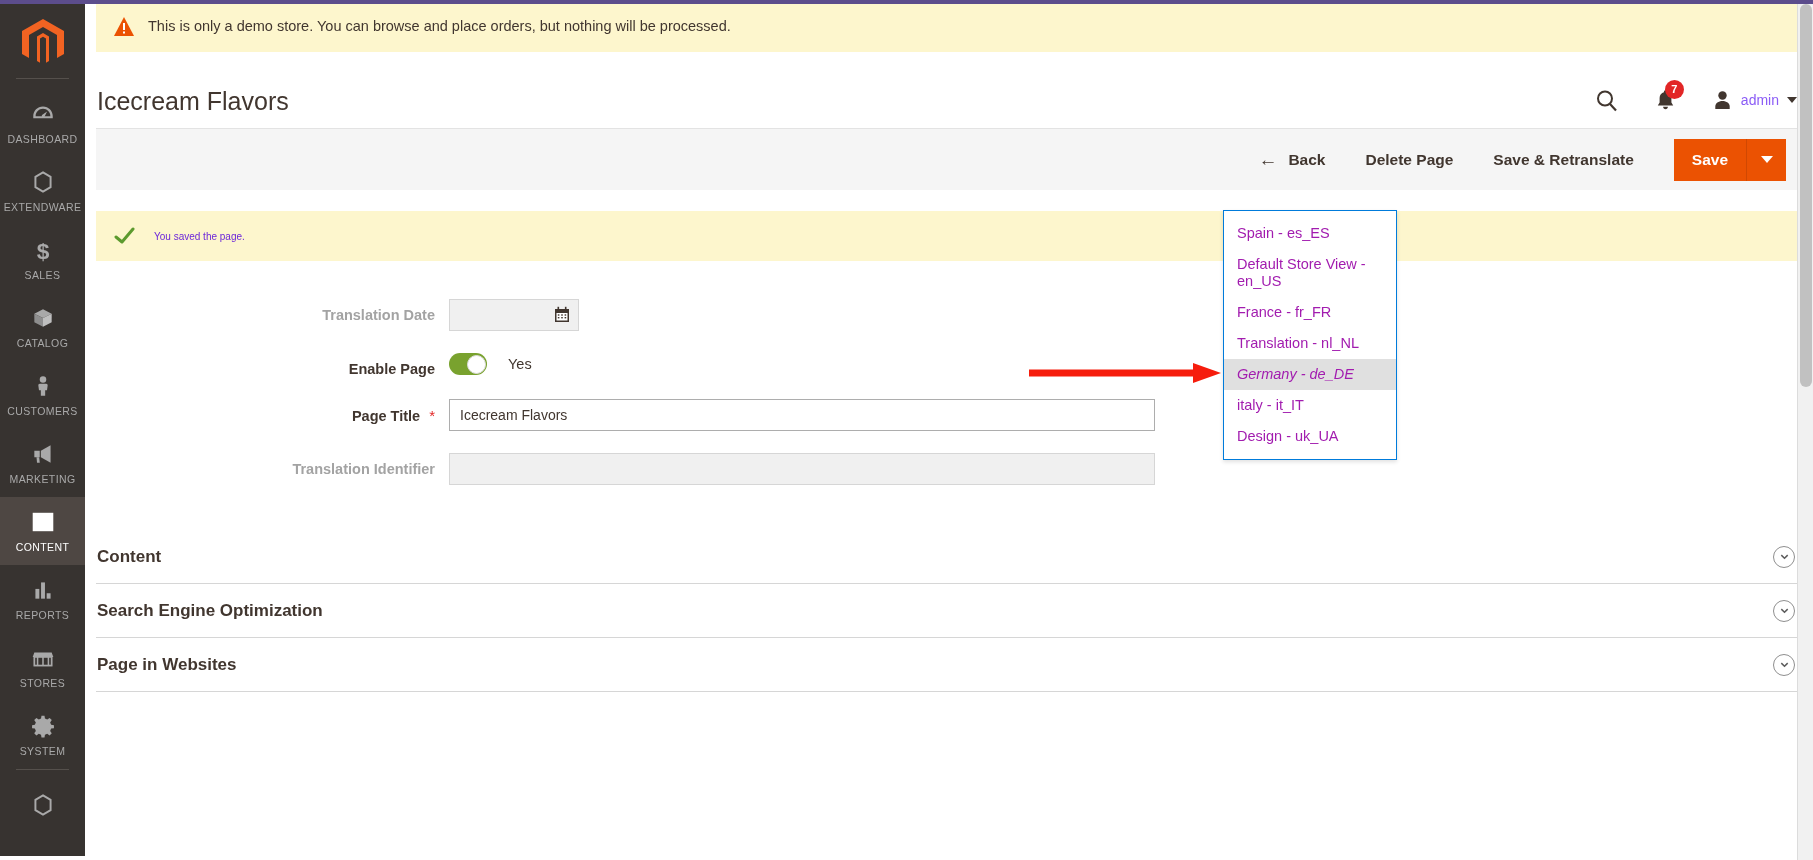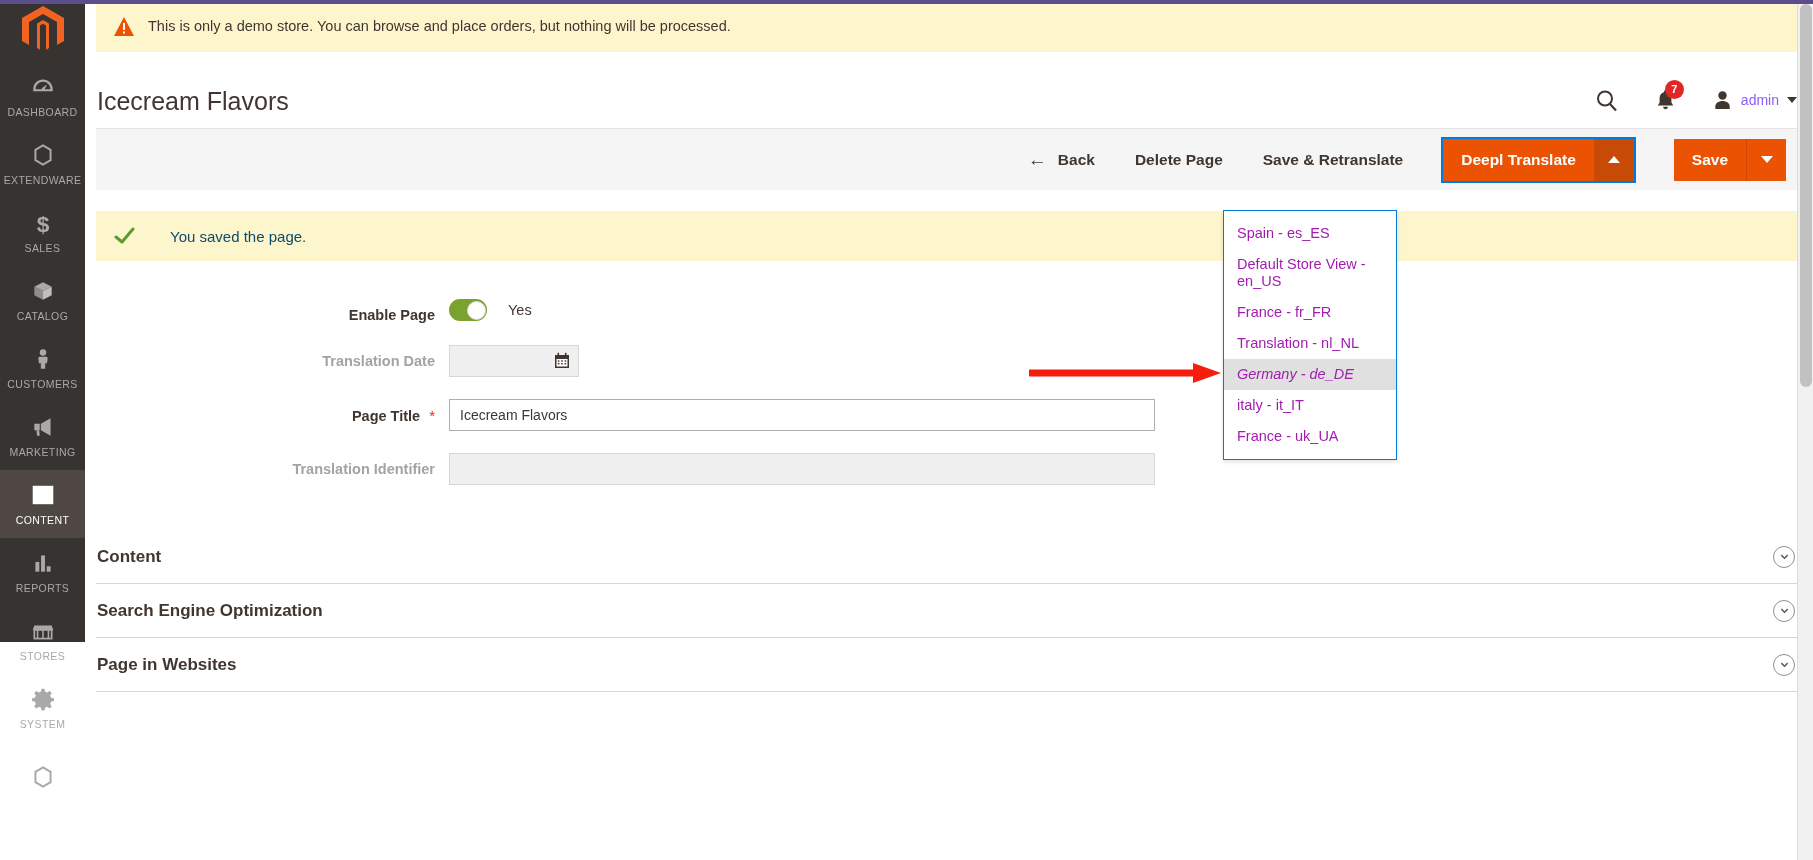--- a/index.html
+++ b/index.html
@@ -14,21 +14,21 @@
   #app { position: relative; width: 1813px; height: 860px; display: flex; }
 
   
   .top-strip {
     position: absolute; top: 0; left: 0; width: 1813px; height: 4px;
     background: #5c4d8c; z-index: 30;
   }
 
   
   .sidebar {
-    width: 85px; min-width: 85px; height: 642px;
+    width: 85px; min-width: 85px; height: 856px;
     background: #373330;
     display: flex; flex-direction: column; align-items: stretch;
     position: relative; z-index: 20;
   }
   .logo-area {
     height: 78px; display: flex; align-items: center; justify-content: center;
     padding-top: 6px;
   }
   .logo-svg { width: 42px; height: 46px; display: block; }
   .side-divider { height: 1px; background: #55504c; margin: 0 16px 10px 16px; }
@@ -136,21 +136,21 @@
   }
   .dd-item.hl { background: #e0e0e0; font-style: italic; }
 
   
   .success-msg {
     margin: 21px 16px 0 11px;
     background: #fdf6cd; height: 50px;
     display: flex; align-items: center; padding-left: 18px;
   }
   .check-ic { width: 21px; height: 18px; margin-right: 19px; flex: none; }
-  .success-text { font-size: 15px; color: #0c4a6e; margin-left: 16px; }
+  .success-text { font-size: 10px; color: #6d28d9; }
 
   
   .form-area { margin: 0 16px 0 11px; padding-top: 38px; }
   .field-row { display: flex; align-items: flex-start; margin-bottom: 22px; }
   .field-label {
     width: 353px; min-width: 353px; text-align: right;
     font-size: 14.5px; font-weight: bold; color: #41362f;
     padding-top: 8px; padding-right: 14px;
     display: flex; justify-content: flex-end; align-items: baseline;
   }
@@ -359,63 +359,47 @@
     </div>
 
     <div class="toolbar">
       <button class="tb-link">
         <span class="arrow-left">←</span>
         <span>Back</span>
       </button>
       <button class="tb-link">Delete Page</button>
       <button class="tb-link">Save &amp; Retranslate</button>
 
-      <div class="split-btn focused">
-        <button class="sb-main">Deepl Translate</button>
-        <button class="sb-toggle darker">
-          <span class="tri-up"></span>
-        </button>
-      </div>
 
       <div class="split-btn">
         <button class="sb-main">Save</button>
         <button class="sb-toggle">
           <span class="tri-dn"></span>
         </button>
       </div>
     </div>
 
     <div class="dropdown">
       <div class="dd-item">Spain - es_ES</div>
       <div class="dd-item">Default Store View - en_US</div>
       <div class="dd-item">France - fr_FR</div>
       <div class="dd-item">Translation - nl_NL</div>
       <div class="dd-item hl">Germany - de_DE</div>
       <div class="dd-item">italy - it_IT</div>
-      <div class="dd-item">France - uk_UA</div>
+      <div class="dd-item">Design - uk_UA</div>
     </div>
 
     <div class="success-msg">
       <svg class="check-ic" viewBox="0 0 21 18">
         <path fill="none" stroke="#5c9a2e" stroke-width="3" stroke-linecap="round" stroke-linejoin="round" d="M2 10l6 5L19 2"></path>
       </svg>
       <span class="success-text">You saved the page.</span>
     </div>
 
     <div class="form-area">
-
-      <div class="field-row">
-        <div class="field-label">Enable Page</div>
-        <div class="field-ctl">
-          <div class="toggle">
-            <span class="knob"></span>
-          </div>
-          <span class="toggle-text">Yes</span>
-        </div>
-      </div>
 
       <div class="field-row">
         <div class="field-label disabled">Translation Date</div>
         <div class="field-ctl">
           <div class="date-wrap">
             <input class="inp date disabled" type="text" disabled="" value="" style="">
             <svg class="cal-ic" viewBox="0 0 18 18">
               <rect x="2" y="3" width="14" height="13" fill="#41362f"></rect>
               <rect x="3.5" y="7" width="11" height="7.5" fill="#ffffff"></rect>
               <rect x="4.5" y="0.8" width="1.6" height="3" fill="#41362f"></rect>
@@ -425,20 +409,30 @@
               <rect x="11.6" y="8.3" width="1.6" height="1.4" fill="#41362f"></rect>
               <rect x="4.8" y="11" width="1.6" height="1.4" fill="#41362f"></rect>
               <rect x="8.2" y="11" width="1.6" height="1.4" fill="#41362f"></rect>
               <rect x="11.6" y="11" width="1.6" height="1.4" fill="#41362f"></rect>
             </svg>
           </div>
         </div>
       </div>
 
       <div class="field-row">
+        <div class="field-label">Enable Page</div>
+        <div class="field-ctl">
+          <div class="toggle">
+            <span class="knob"></span>
+          </div>
+          <span class="toggle-text">Yes</span>
+        </div>
+      </div>
+
+      <div class="field-row">
         <div class="field-label">
           <span>Page Title</span>
           <span class="req-star">*</span>
         </div>
         <div class="field-ctl">
           <input class="inp wide" type="text" value="Icecream Flavors" style="">
         </div>
       </div>
 
       <div class="field-row">

